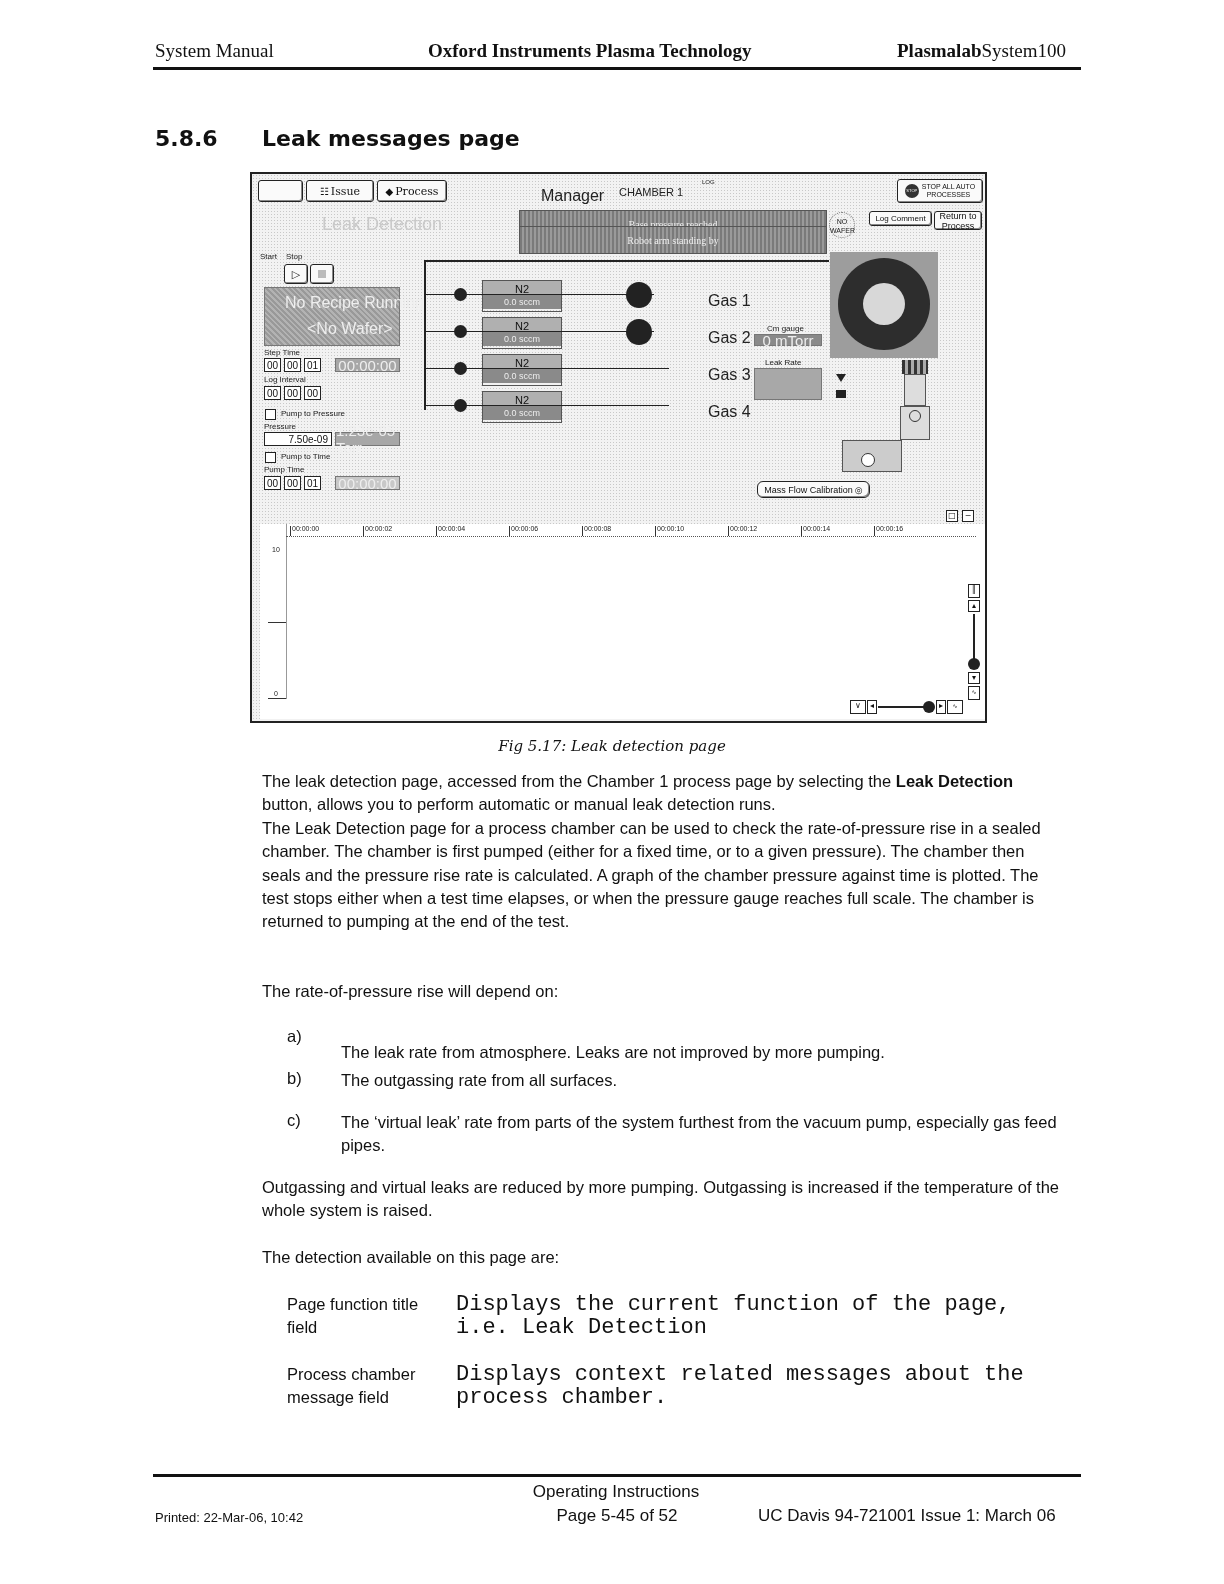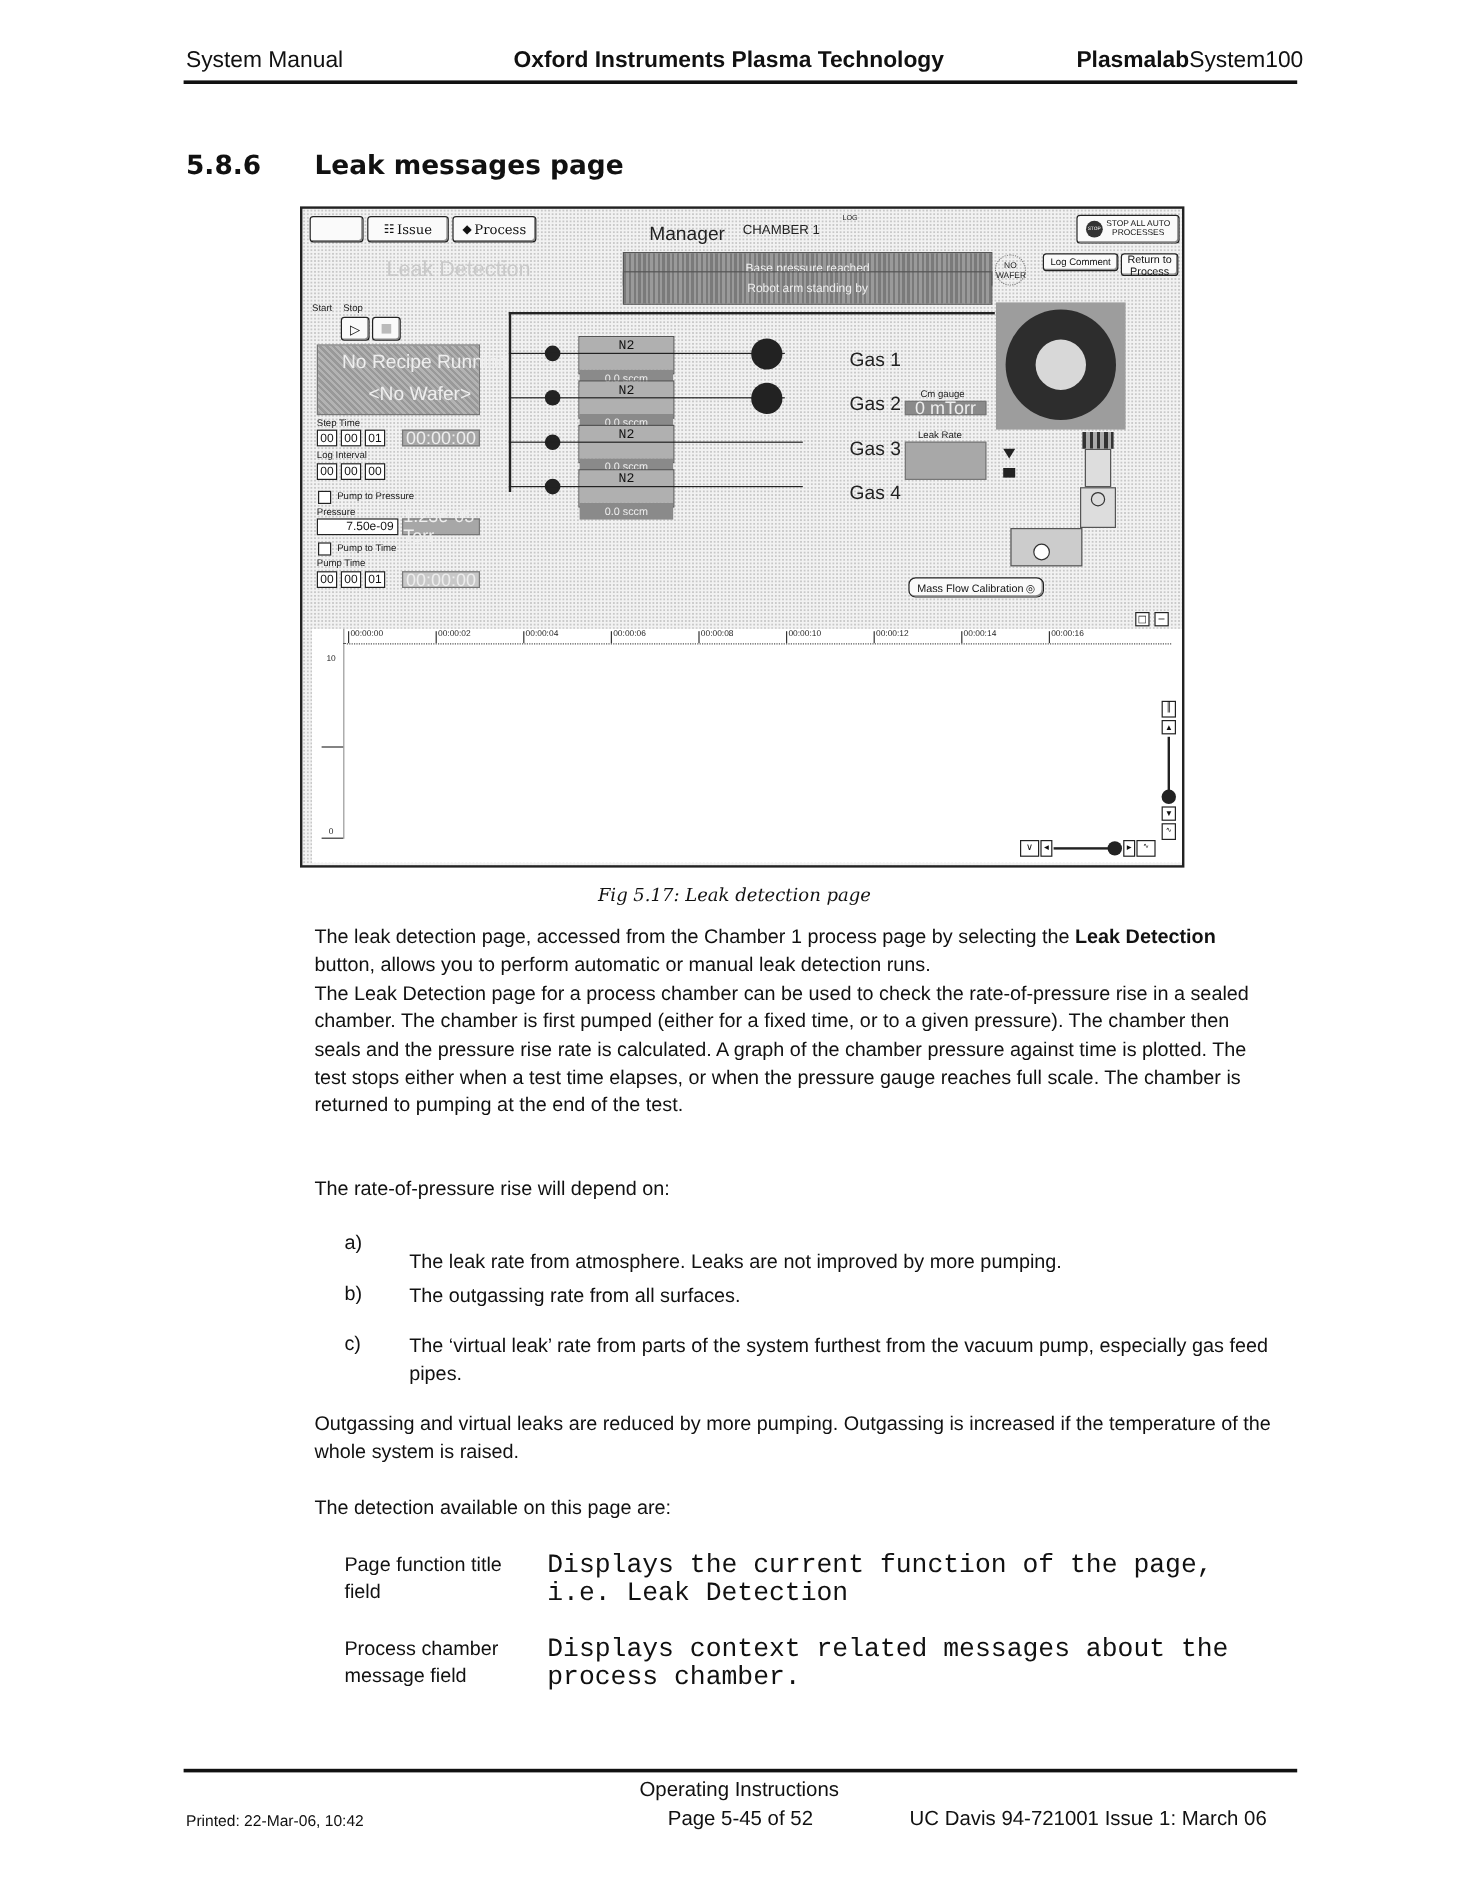--- a/index.html
+++ b/index.html
@@ -1,36 +1,36 @@
 <!DOCTYPE html>
 <html><head>
 <meta charset="utf-8">
 <style>
   html, body { margin:0; padding:0; background:#fff; }
   body { width:1224px; height:1584px; position:relative; font-family:"DejaVu Sans", sans-serif; color:#111; overflow:hidden; }
   .abs { position:absolute; }
   
-  .hdr { position:absolute; top:40px; font-size:19px; font-family:Liberation Sans, sans-serif; }
+  .hdr { position:absolute; top:40px; font-size:19px; font-family:Liberation Serif, serif; }
   .hdr-rule { position:absolute; left:153px; top:67px; width:928px; height:3px; background:#111; }
   .sec-num { position:absolute; left:155px; top:126px; font-size:22px; font-weight:bold; }
   .sec-title { position:absolute; left:262px; top:126px; font-size:22px; font-weight:bold; }
 
   
   .shot { position:absolute; left:250px; top:172px; width:737px; height:551px; border:2px solid #222; background:#f2f2f2; box-sizing:border-box; overflow:hidden;
     background-image: radial-gradient(#c8c8c8 0.6px, transparent 0.7px); background-size:3px 3px; }
   .btn { position:absolute; border:1px solid #222; border-radius:3px; background:#fafafa; box-shadow:inset -1px -1px 0 #888; font-family:"DejaVu Serif", serif; font-size:11px; display:flex; align-items:center; justify-content:center; box-sizing:border-box; }
   .lbl { position:absolute; font-family:"Liberation Sans", sans-serif; font-size:16px; color:#222; white-space:nowrap; }
   .small { font-size:8px; }
-  .msg { position:absolute; height:28px; font-family:Liberation Sans, sans-serif; font-size:10px; color:#eee; display:flex; align-items:center; justify-content:center;
+  .msg { position:absolute; height:28px; font-family:Liberation Serif, serif; font-size:10px; color:#eee; display:flex; align-items:center; justify-content:center;
     background: repeating-linear-gradient(90deg,#7a7a7a 0 2px,#9a9a9a 2px 4px); border:1px solid #555; box-sizing:border-box; }
   .field { position:absolute; height:14px; border:1px solid #222; background:#fff; font-family:"Liberation Sans", sans-serif; font-size:10px; display:flex; align-items:center; justify-content:center; box-sizing:border-box; }
   .rofield { position:absolute; height:14px; background:#a7a7a7; border:1px solid #777; color:#eee; font-family:"Liberation Sans", sans-serif; font-size:15px; display:flex; align-items:center; justify-content:center; box-sizing:border-box; }
   .chk { position:absolute; width:11px; height:11px; border:1px solid #222; background:#fff; box-sizing:border-box; }
   .mfc { position:absolute; width:80px; height:32px; border:1px solid #555; box-sizing:border-box; }
-  .mfc .top { height:27px; background:#b0b0b0; color:#111; font-size:11px; font-family:Liberation Mono, monospace; text-align:center; line-height:16px; }
+  .mfc .top { height:14px; background:#b0b0b0; color:#111; font-size:11px; font-family:Liberation Sans, sans-serif; text-align:center; line-height:16px; }
   .mfc .bot { height:14px; background:#8a8a8a; color:#eee; font-size:9px; font-family:"Liberation Sans", sans-serif; text-align:center; line-height:14px; }
   .valve { position:absolute; width:13px; height:13px; border-radius:50%; background:#222; }
   .bigvalve { position:absolute; width:26px; height:26px; border-radius:50%; background:#222; }
   .pipe { position:absolute; background:#222; }
   .graph { position:absolute; left:8px; top:350px; width:725px; height:195px; background:#fff; }
   .tick { position:absolute; font-family:"Liberation Sans", sans-serif; font-size:7px; color:#222; }
   .sqbtn { position:absolute; width:12px; height:12px; border:1px solid #222; background:#fff; font-size:8px; line-height:10px; text-align:center; box-sizing:border-box; }
 
   
   .caption { position:absolute; left:0; width:1224px; top:737px; text-align:center; font-family:"DejaVu Serif", serif; font-style:italic; font-size:15px; }

